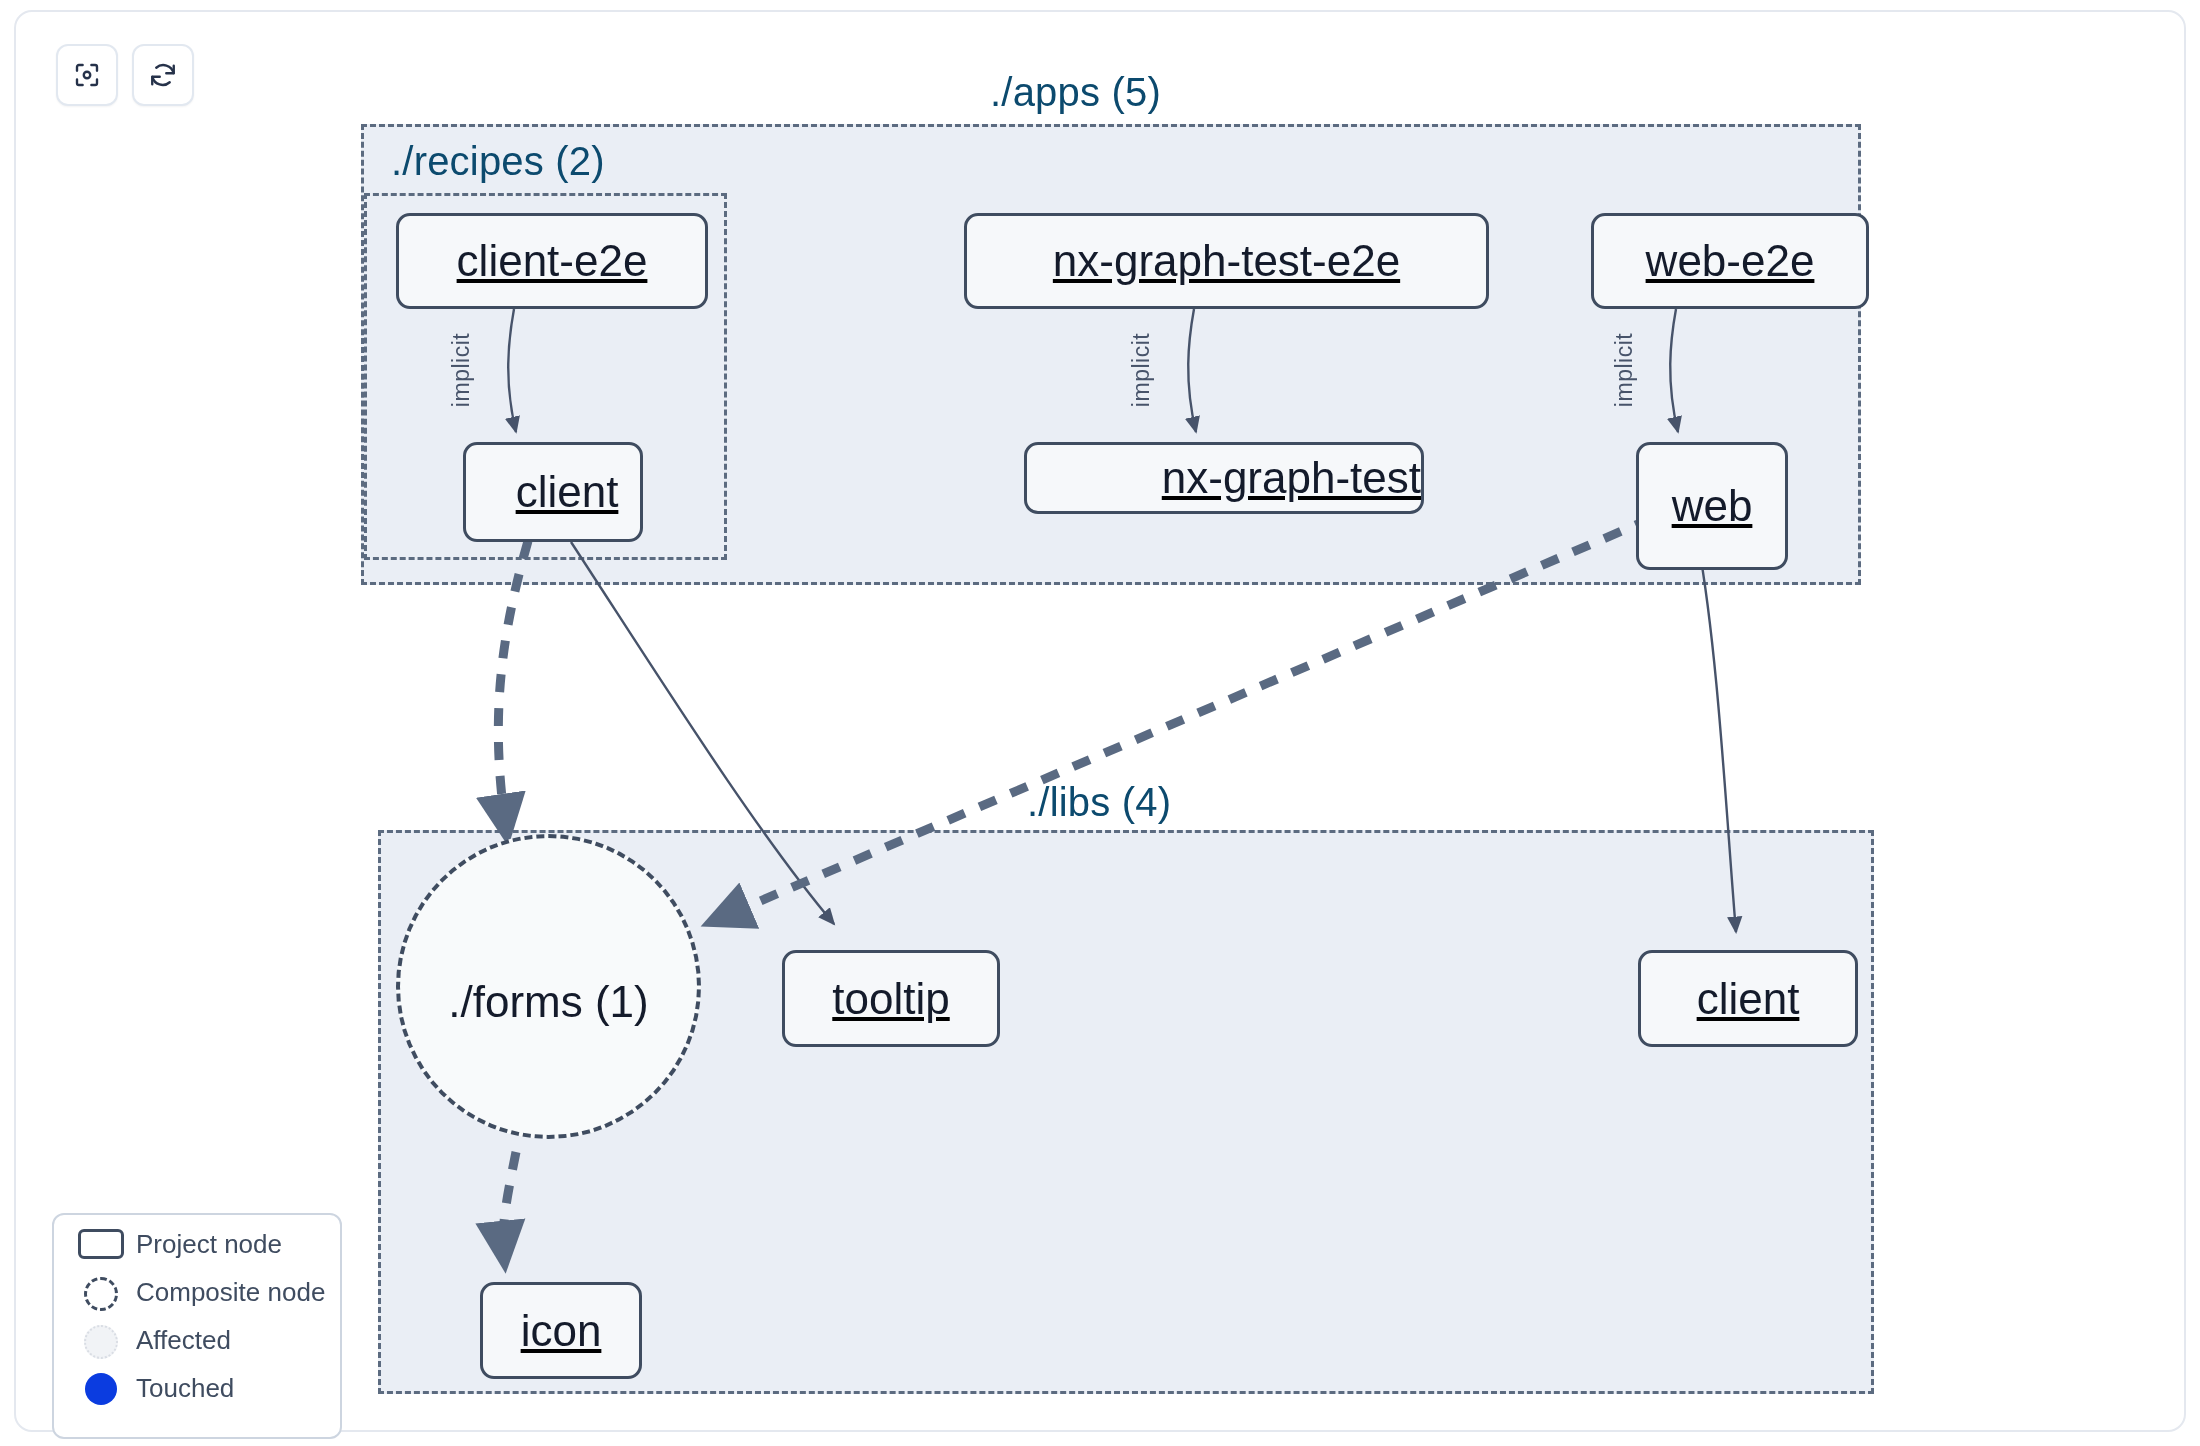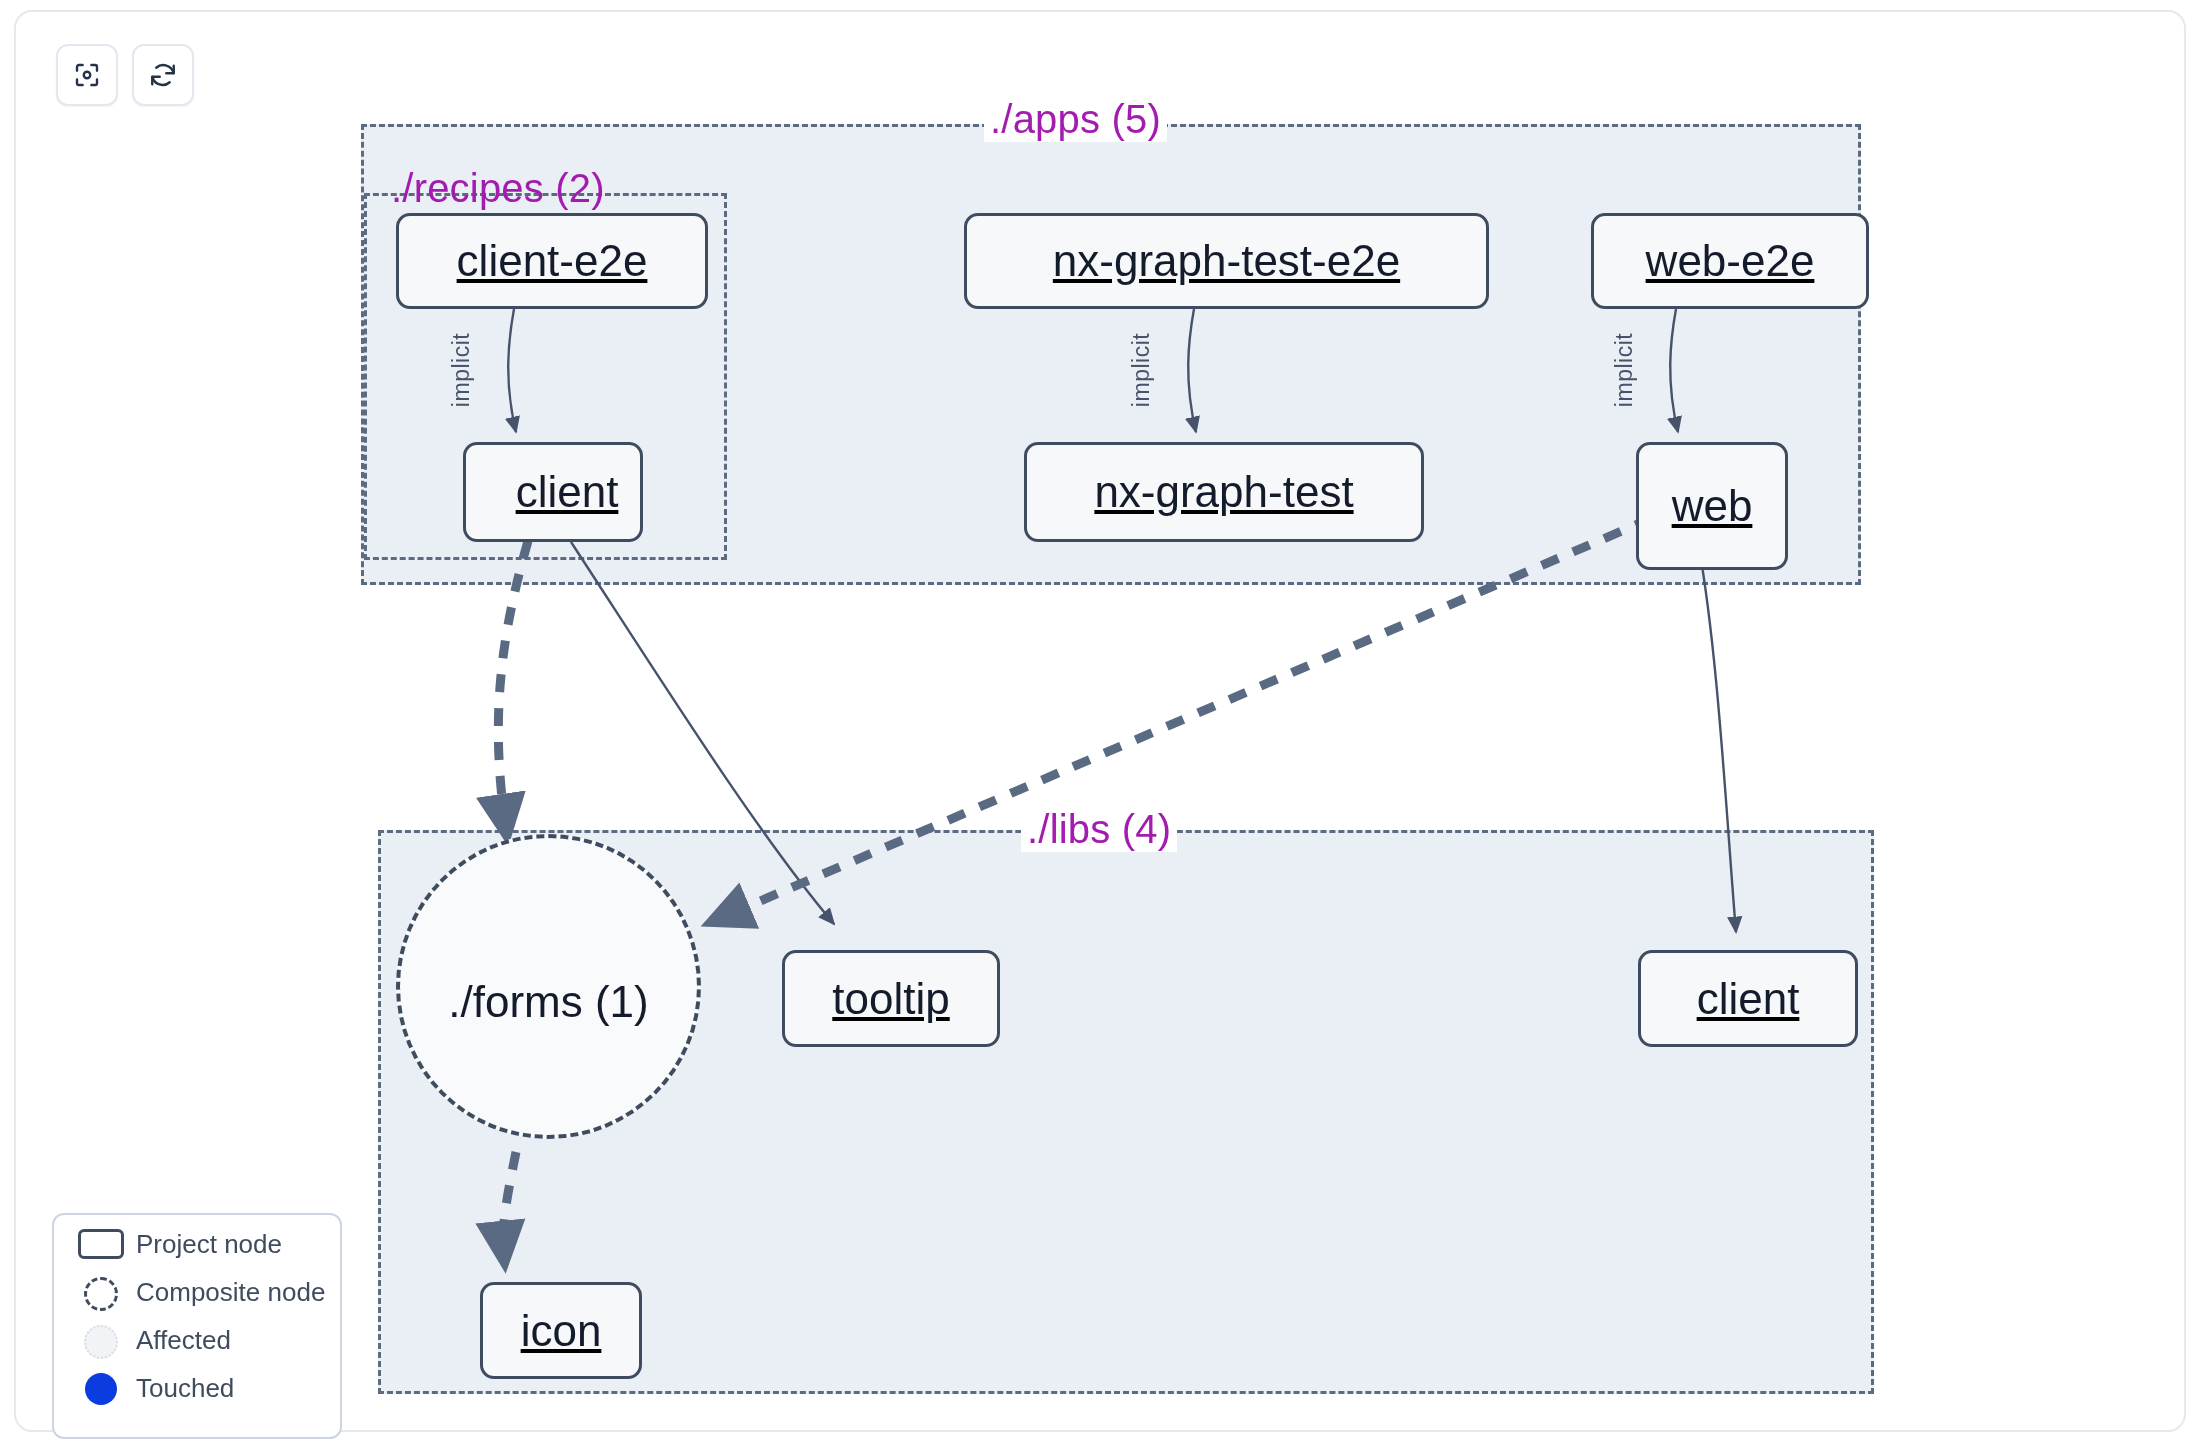--- a/index.html
+++ b/index.html
@@ -73,25 +73,24 @@
     box-sizing: border-box;
     z-index: 5;
   }
   .group-box.inner {
     background: transparent;
     z-index: 6;
   }
   .group-label {
     position: absolute;
     font-size: 40px;
-    color: #a21caf;
+    color: #0c4a6e;
     white-space: nowrap;
     z-index: 12;
     letter-spacing: 0.2px;
-    margin-top: 27px;
   }
   .group-label.on-border {
     background: #ffffff;
     padding: 0 6px;
   }
 
   
   .node {
     position: absolute;
     border: 3px solid #3f4c60;
@@ -274,21 +273,21 @@
       </div>
 
       <div class="node" style="left:1552px; top:201px; width:278px; height:96px;margin-left:23px;">
         <span class="node-label">web-e2e</span>
       </div>
 
       <div class="node" style="left:447px; top:430px; width:180px; height:100px;padding-left:28px;">
         <span class="node-label">client</span>
       </div>
 
-      <div class="node" style="left:1008px; top:430px; width:400px; height:100px;">
+      <div class="node" style="left:1008px; top:430px; width:400px; height:72px;justify-content:flex-end;">
         <span class="node-label">nx-graph-test</span>
       </div>
 
       <div class="node" style="left:1620px; top:430px; width:152px; height:128px;text-align:center;">
         <span class="node-label">web</span>
       </div>
 
       <div class="composite-node" style="left:380px; top:822px; width:305px; height:305px;">
         <span class="node-label">./forms (1)</span>
       </div>

